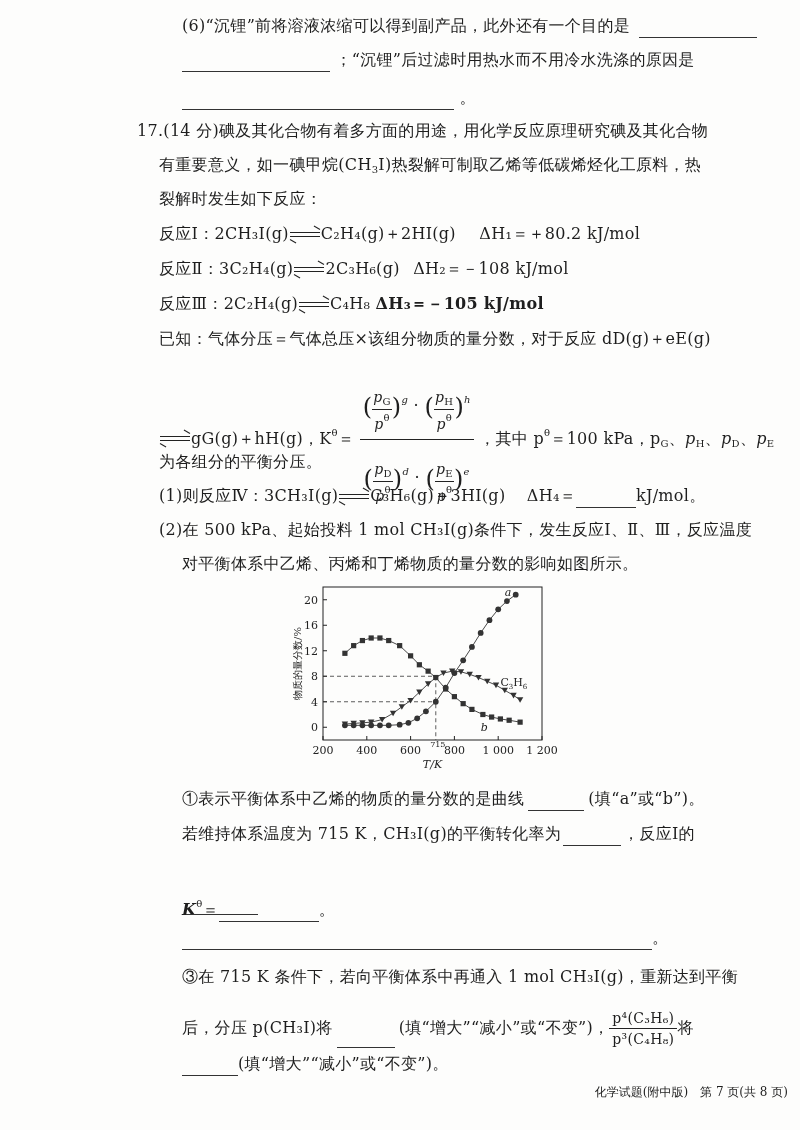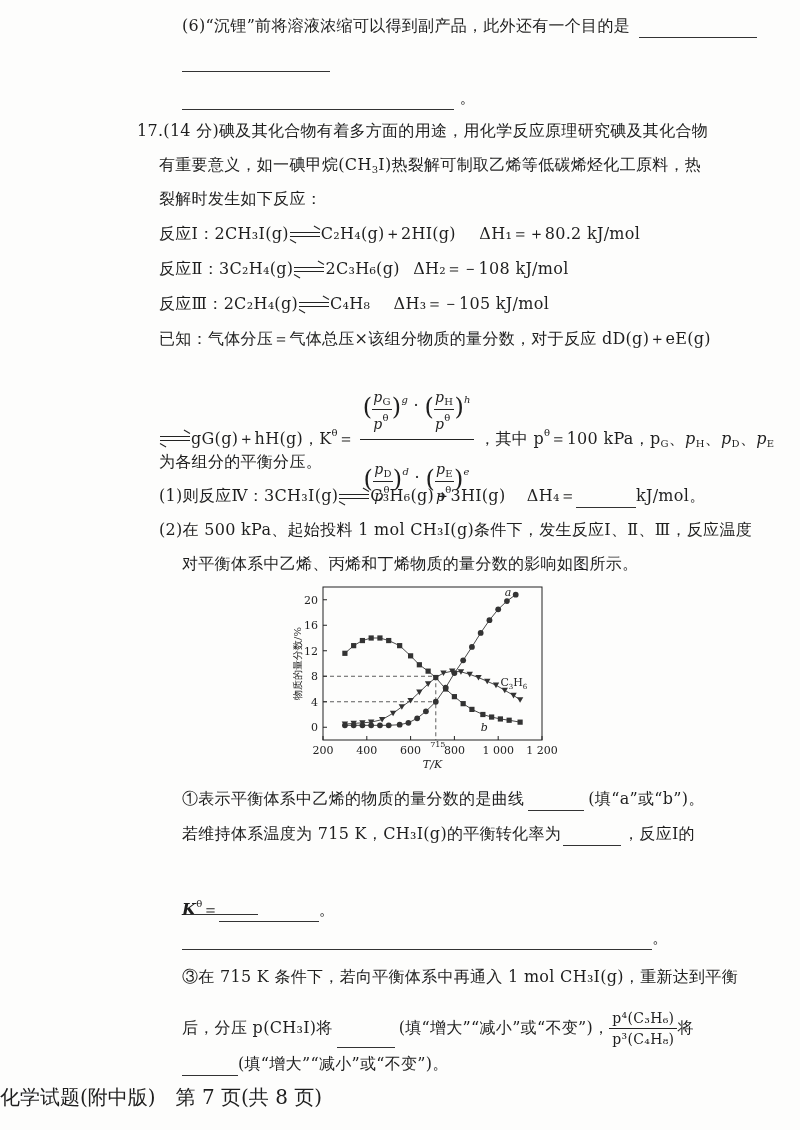--- a/index.html
+++ b/index.html
@@ -6,41 +6,42 @@
   body{width:800px;height:1130px;position:relative;overflow:hidden;
        font-family:"DejaVu Serif","Liberation Serif",serif;color:#1e1e1e;font-size:16px;}
   .line{position:absolute;white-space:nowrap;line-height:24px;letter-spacing:0.3px;}
   .blank{display:inline-block;border-bottom:1.2px solid #333;height:18px;vertical-align:bottom;}
   .sub{font-size:10px;vertical-align:-3px;}
   .sup{font-size:10px;vertical-align:8px;}
   .it{font-style:italic;}
   .frac{display:inline-block;vertical-align:middle;text-align:center;}
   .frac .num{display:block;border-bottom:1px solid #222;padding:0 3px 2px;}
   .frac .den{display:block;padding:2px 3px 0;}
-  .pfrac{display:inline-block;vertical-align:middle;text-align:left;font-size:14px;line-height:15px;margin-top:9px;}
+  .pfrac{display:inline-block;vertical-align:middle;text-align:center;font-size:14px;line-height:15px;margin-top:9px;}
   .pfrac .n{display:block;border-bottom:1px solid #222;padding:0 1px;}
   .pfrac .d{display:block;padding:0 1px;}
   .paren{font-size:24px;vertical-align:middle;}
   .eq-arrow{display:inline-block;width:30px;height:8px;position:relative;vertical-align:middle;margin:0 1px;}
   .eq-arrow:before{content:"";position:absolute;left:0;right:0;top:1px;border-top:1.2px solid #222;}
   .eq-arrow:after{content:"";position:absolute;left:0;right:0;top:5px;border-top:1.2px solid #222;}
   .eq-arrow i.h1{position:absolute;right:0;top:-2px;width:7px;border-top:1.2px solid #222;transform:rotate(30deg);transform-origin:right;}
   .eq-arrow i.h2{position:absolute;left:0;top:8px;width:7px;border-top:1.2px solid #222;transform:rotate(30deg);transform-origin:left;}
   #chart{position:absolute;left:290px;top:582px;}
-  .footer{position:absolute;left:0;width:788px;text-align:left;top:1084px;font-size:20px;}
+  .footer{position:absolute;left:0;width:788px;text-align:right;top:1084px;font-size:12px;}
 </style>
 </head>
 <body>
 
 <div class="line" style="left:182px;top:14px;">
   <span>(6)“沉锂”前将溶液浓缩可以得到副产品，此外还有一个目的是</span>
   <span class="blank" style="width:118px;margin-left:4px;"></span>
 </div>
 <div class="line" style="left:182px;top:48px;">
   <span class="blank" style="width:148px;"></span>
+  <span>；“沉锂”后过滤时用热水而不用冷水洗涤的原因是</span>
 </div>
 <div class="line" style="left:182px;top:86px;">
   <span class="blank" style="width:272px;"></span>
   <span>。</span>
 </div>
 
 <div class="line" style="left:137px;top:119px;">17.(14 分)碘及其化合物有着多方面的用途，用化学反应原理研究碘及其化合物</div>
 <div class="line" style="left:159px;top:153px;">
   <span>有重要意义，如一碘甲烷(CH</span><span class="sub">3</span><span>I)热裂解可制取乙烯等低碳烯烃化工原料，热</span>
 </div>
@@ -49,21 +50,21 @@
 <div class="line" style="left:159px;top:222px;">
   <span>反应Ⅰ：</span><span>2CH₃I(g)</span><span class="eq-arrow"><i class="h1"></i><i class="h2"></i></span><span>C₂H₄(g)＋2HI(g)</span>
   <span style="margin-left:18px;">ΔH₁＝＋80.2 kJ/mol</span>
 </div>
 <div class="line" style="left:159px;top:257px;">
   <span>反应Ⅱ：</span><span>3C₂H₄(g)</span><span class="eq-arrow"><i class="h1"></i><i class="h2"></i></span><span>2C₃H₆(g)</span>
   <span style="margin-left:8px;">ΔH₂＝－108 kJ/mol</span>
 </div>
 <div class="line" style="left:159px;top:292px;">
   <span>反应Ⅲ：</span><span>2C₂H₄(g)</span><span class="eq-arrow"><i class="h1"></i><i class="h2"></i></span><span>C₄H₈</span>
-  <span style="margin-left:18px;">ΔH₃＝－105 kJ/mol</span>
+  <span style="font-weight:bold;">ΔH₃＝－105 kJ/mol</span>
 </div>
 
 <div class="line" style="left:159px;top:327px;">已知：气体分压＝气体总压×该组分物质的量分数，对于反应 dD(g)＋eE(g)</div>
 <div class="line" style="left:159px;top:370px;line-height:60px;">
   <span class="eq-arrow"><i class="h1"></i><i class="h2"></i></span><span>gG(g)＋hH(g)，K</span><span class="sup">θ</span><span>＝</span>
   <span class="frac">
     <span class="num">
       <span class="paren">(</span><span class="pfrac"><span class="n"><span class="it">p</span><span class="sub">G</span></span><span class="d"><span class="it">p</span><span class="sup">θ</span></span></span><span class="paren">)</span><span class="sup it">g</span>
       ·
       <span class="paren">(</span><span class="pfrac"><span class="n"><span class="it">p</span><span class="sub">H</span></span><span class="d"><span class="it">p</span><span class="sup">θ</span></span></span><span class="paren">)</span><span class="sup it">h</span>

